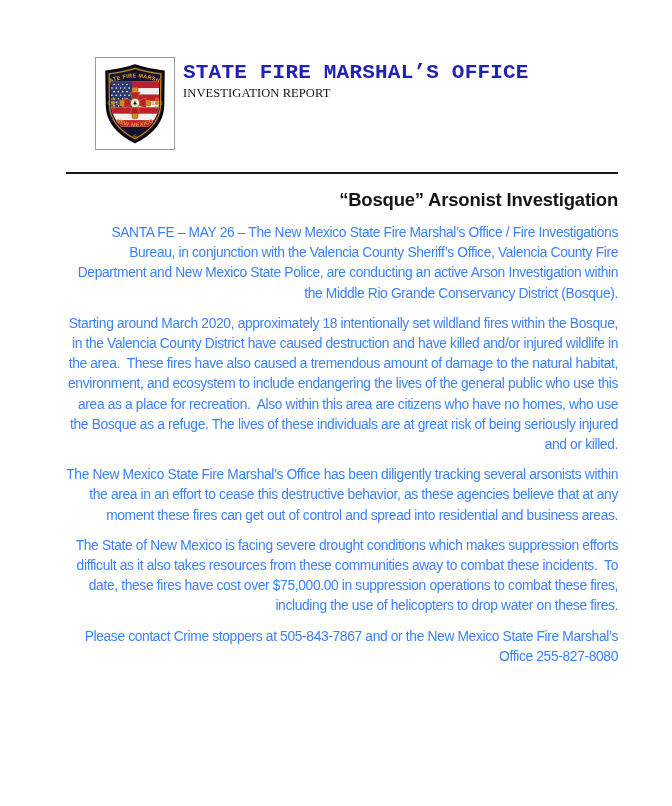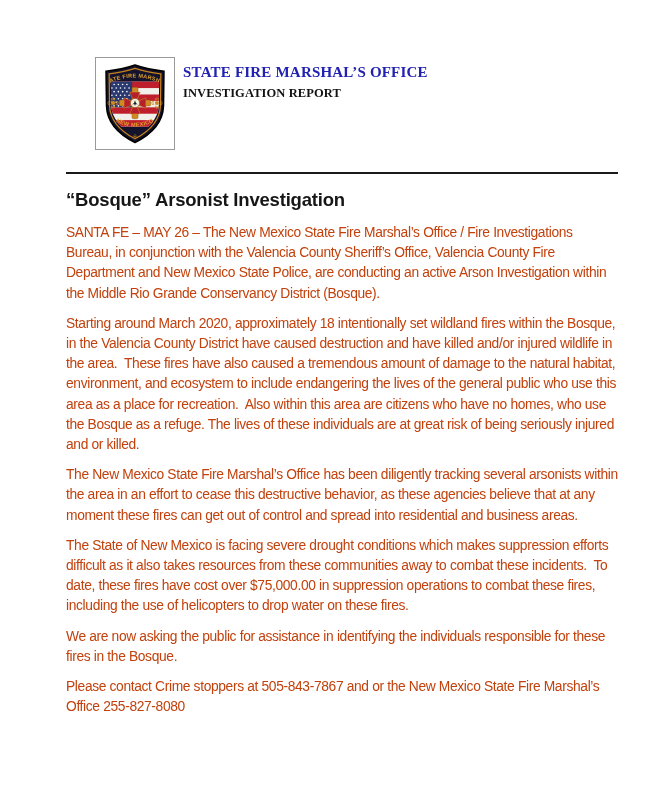--- a/index.html
+++ b/index.html
@@ -21,31 +21,31 @@
     box-sizing: border-box;
     background: #ffffff;
     display: flex; align-items: center; justify-content: center;
   }
   .header-text {
     position: absolute;
     left: 183px; top: 61px;
     width: 440px;
   }
   .agency-title {
-    font-family: Liberation Serif, serif;
+    font-family: Liberation Mono, monospace;
     font-weight: bold;
-    font-size: 15px;
+    font-size: 21px;
     line-height: 23px;
     color: var(--header_blue, #2222b2);
     letter-spacing: 0.2px;
     white-space: nowrap;
   }
   .header-sub {
     font-family: "Liberation Serif", serif;
-    font-weight: bold;
+    font-weight: normal;
     font-size: 12.5px;
     line-height: 13.5px;
     color: #121212;
     letter-spacing: 0.1px;
     white-space: nowrap;
   }
   .header-sub.first { margin-top: 3px; }
   
   .header-divider {
     position: absolute;
@@ -53,35 +53,36 @@
     width: 552px; height: 0;
     border-top: 2px solid var(--rule_color, #1a1a1a);
   }
   
   .doc-body {
     position: absolute;
     left: 66px; top: 186px;
     width: 552px;
   }
   .doc-title {
-    text-align: left;
+    text-align: right;
     font-weight: bold;
     font-size: 18.5px;
     line-height: 27px;
     color: #161616;
     letter-spacing: -0.2px;
     margin: 0 0 10px 0;
   }
   .doc-body p {
     margin: 0 0 10px 0;
     font-size: 13.8px;
     line-height: 20.2px;
     letter-spacing: -0.35px;
-    color: #c2410c;
+    color: #3b82f6;
     white-space: pre-wrap;
+    text-align: right;
   }
 </style>
 </head>
 <body>
 
 <div class="page">
 
   <div class="badge-box">
     <svg viewBox="0 0 80 93" width="76" height="89">
       <defs>
@@ -185,17 +186,16 @@
   </div>
 
   <div class="header-divider"></div>
 
   <div class="doc-body">
     <div class="doc-title">“Bosque” Arsonist Investigation</div>
     <p>SANTA FE – MAY 26 – The New Mexico State Fire Marshal’s Office / Fire Investigations Bureau, in conjunction with the Valencia County Sheriff’s Office, Valencia County Fire Department and New Mexico State Police, are conducting an active Arson Investigation within the Middle Rio Grande Conservancy District (Bosque).</p>
     <p>Starting around March 2020, approximately 18 intentionally set wildland fires within the Bosque, in the Valencia County District have caused destruction and have killed and/or injured wildlife in the area.  These fires have also caused a tremendous amount of damage to the natural habitat, environment, and ecosystem to include endangering the lives of the general public who use this area as a place for recreation.  Also within this area are citizens who have no homes, who use the Bosque as a refuge. The lives of these individuals are at great risk of being seriously injured and or killed.</p>
     <p>The New Mexico State Fire Marshal’s Office has been diligently tracking several arsonists within the area in an effort to cease this destructive behavior, as these agencies believe that at any moment these fires can get out of control and spread into residential and business areas.</p>
     <p>The State of New Mexico is facing severe drought conditions which makes suppression efforts difficult as it also takes resources from these communities away to combat these incidents.  To date, these fires have cost over $75,000.00 in suppression operations to combat these fires, including the use of helicopters to drop water on these fires.</p>
-    <p>We are now asking the public for assistance in identifying the individuals responsible for these fires in the Bosque.</p>
     <p>Please contact Crime stoppers at 505-843-7867 and or the New Mexico State Fire Marshal’s Office 255-827-8080</p>
   </div>
 
 </div>
 
 </body></html>

